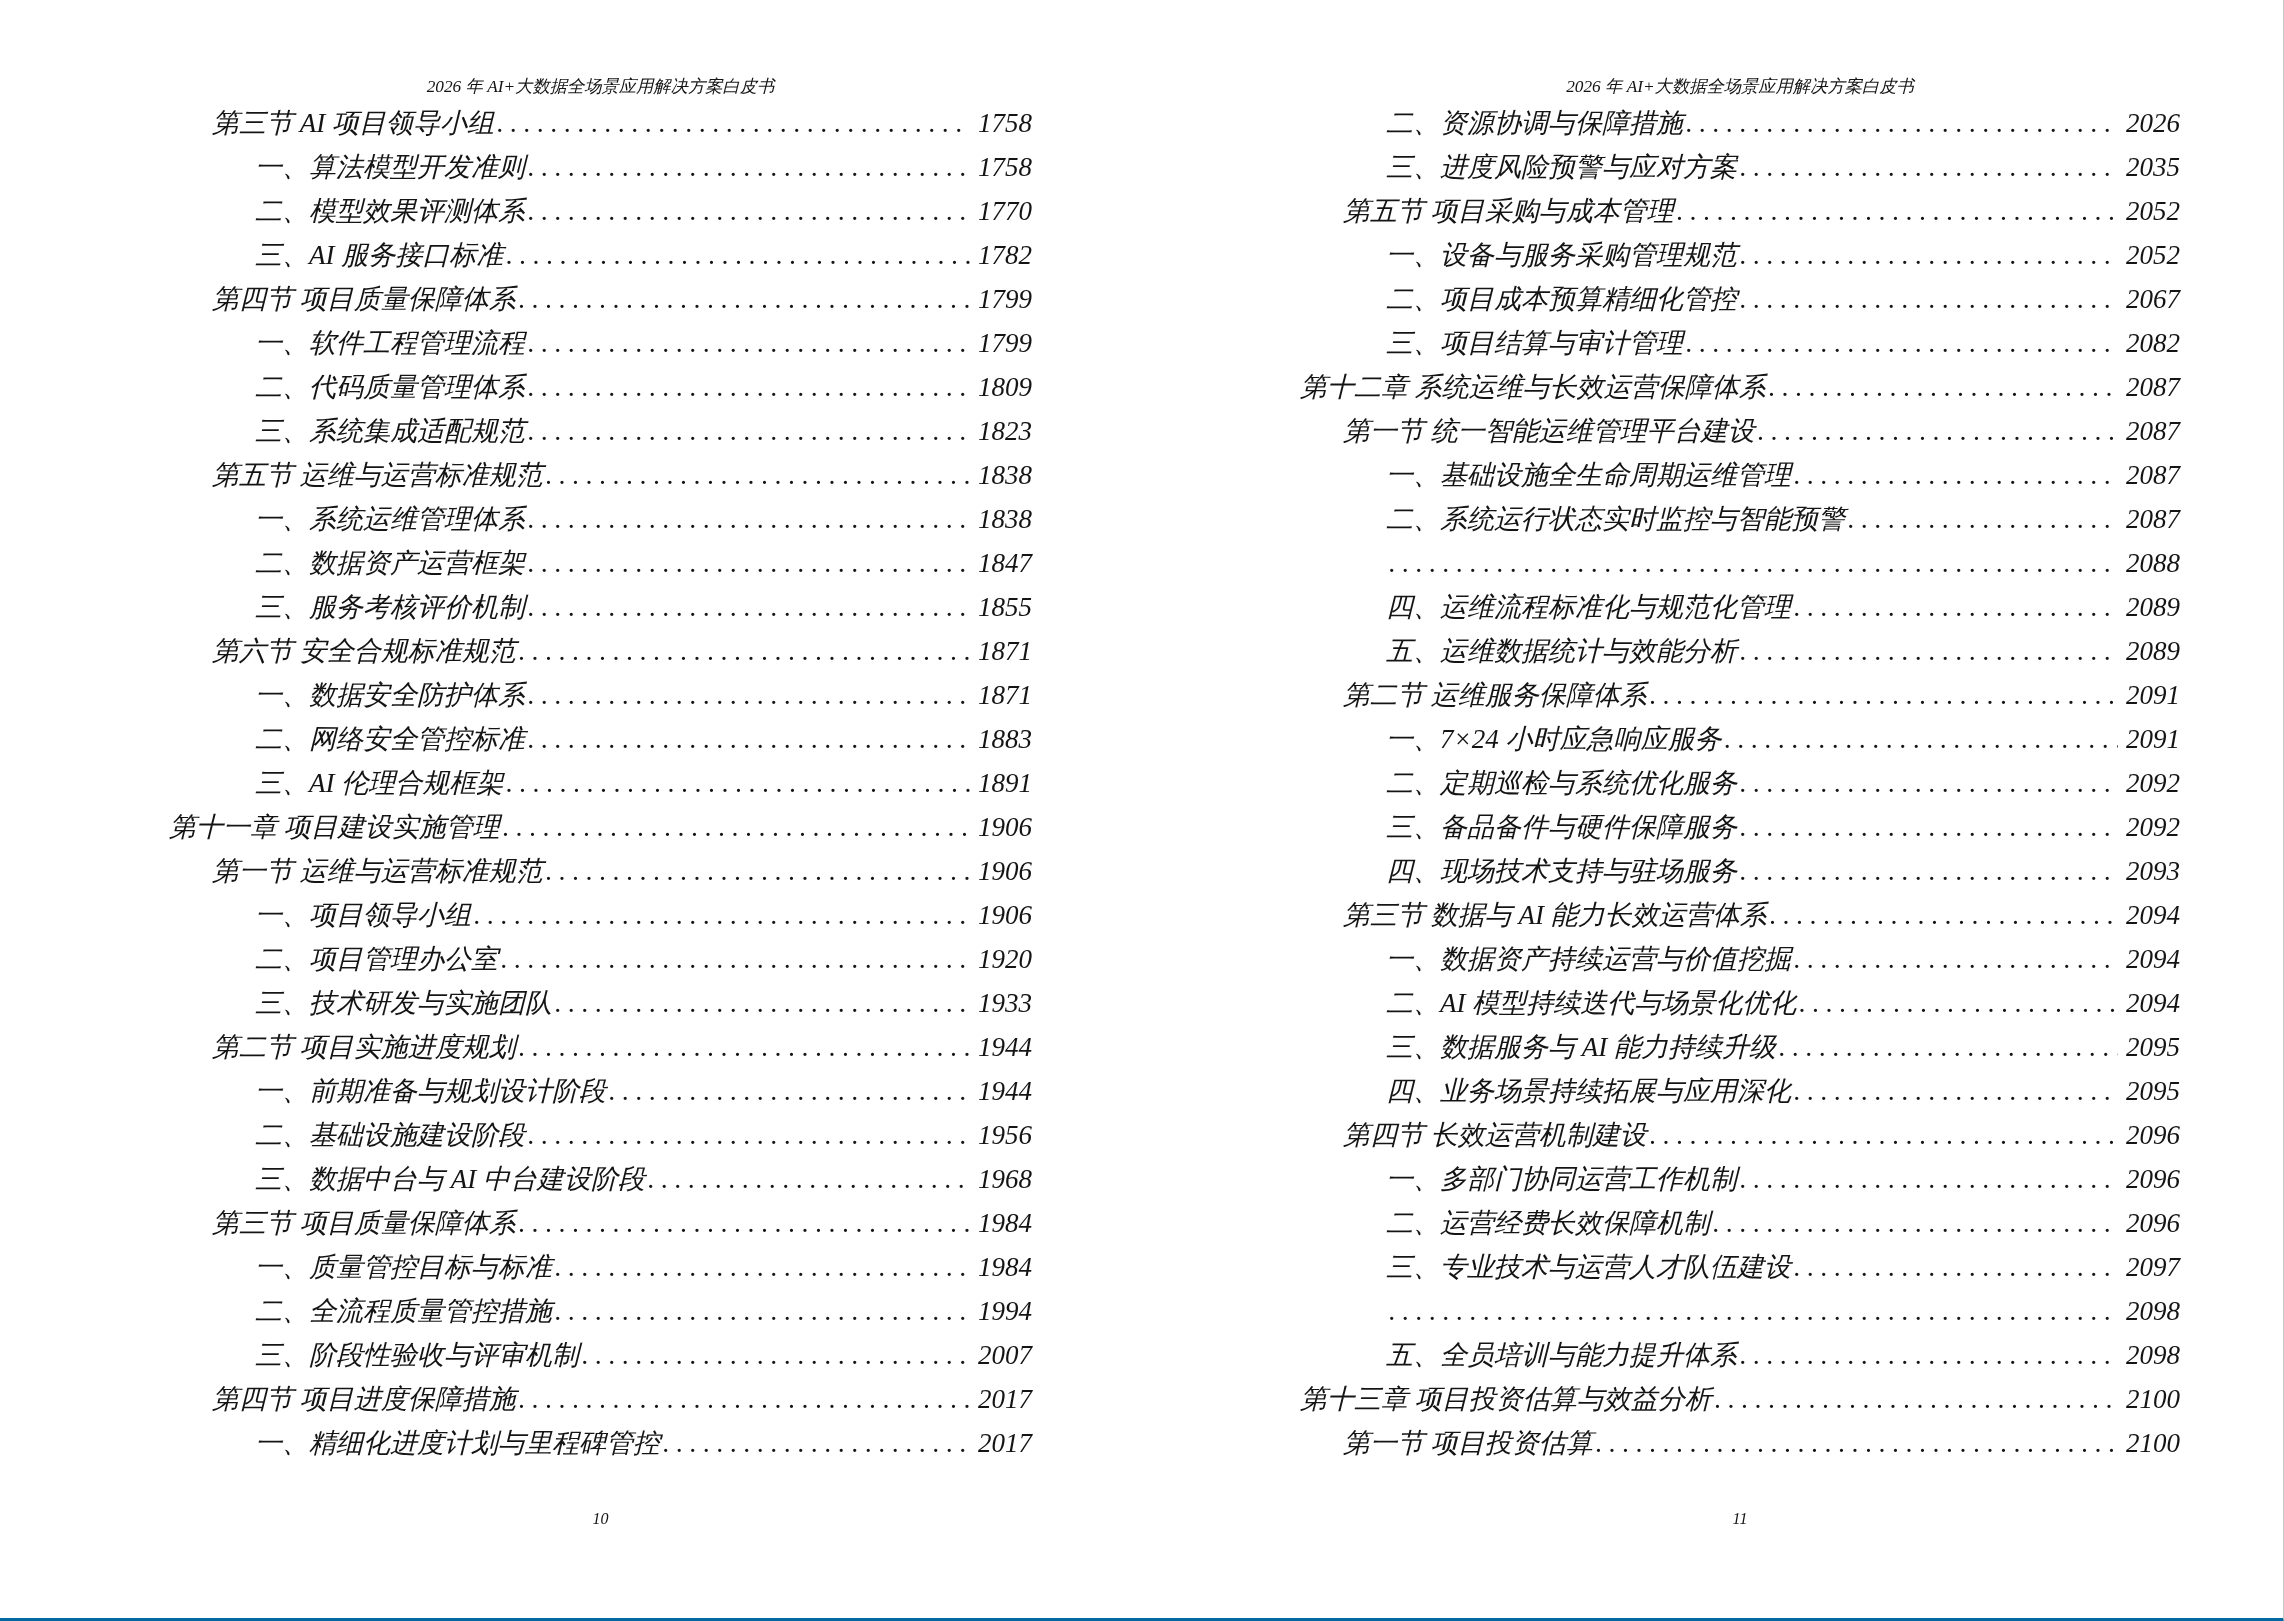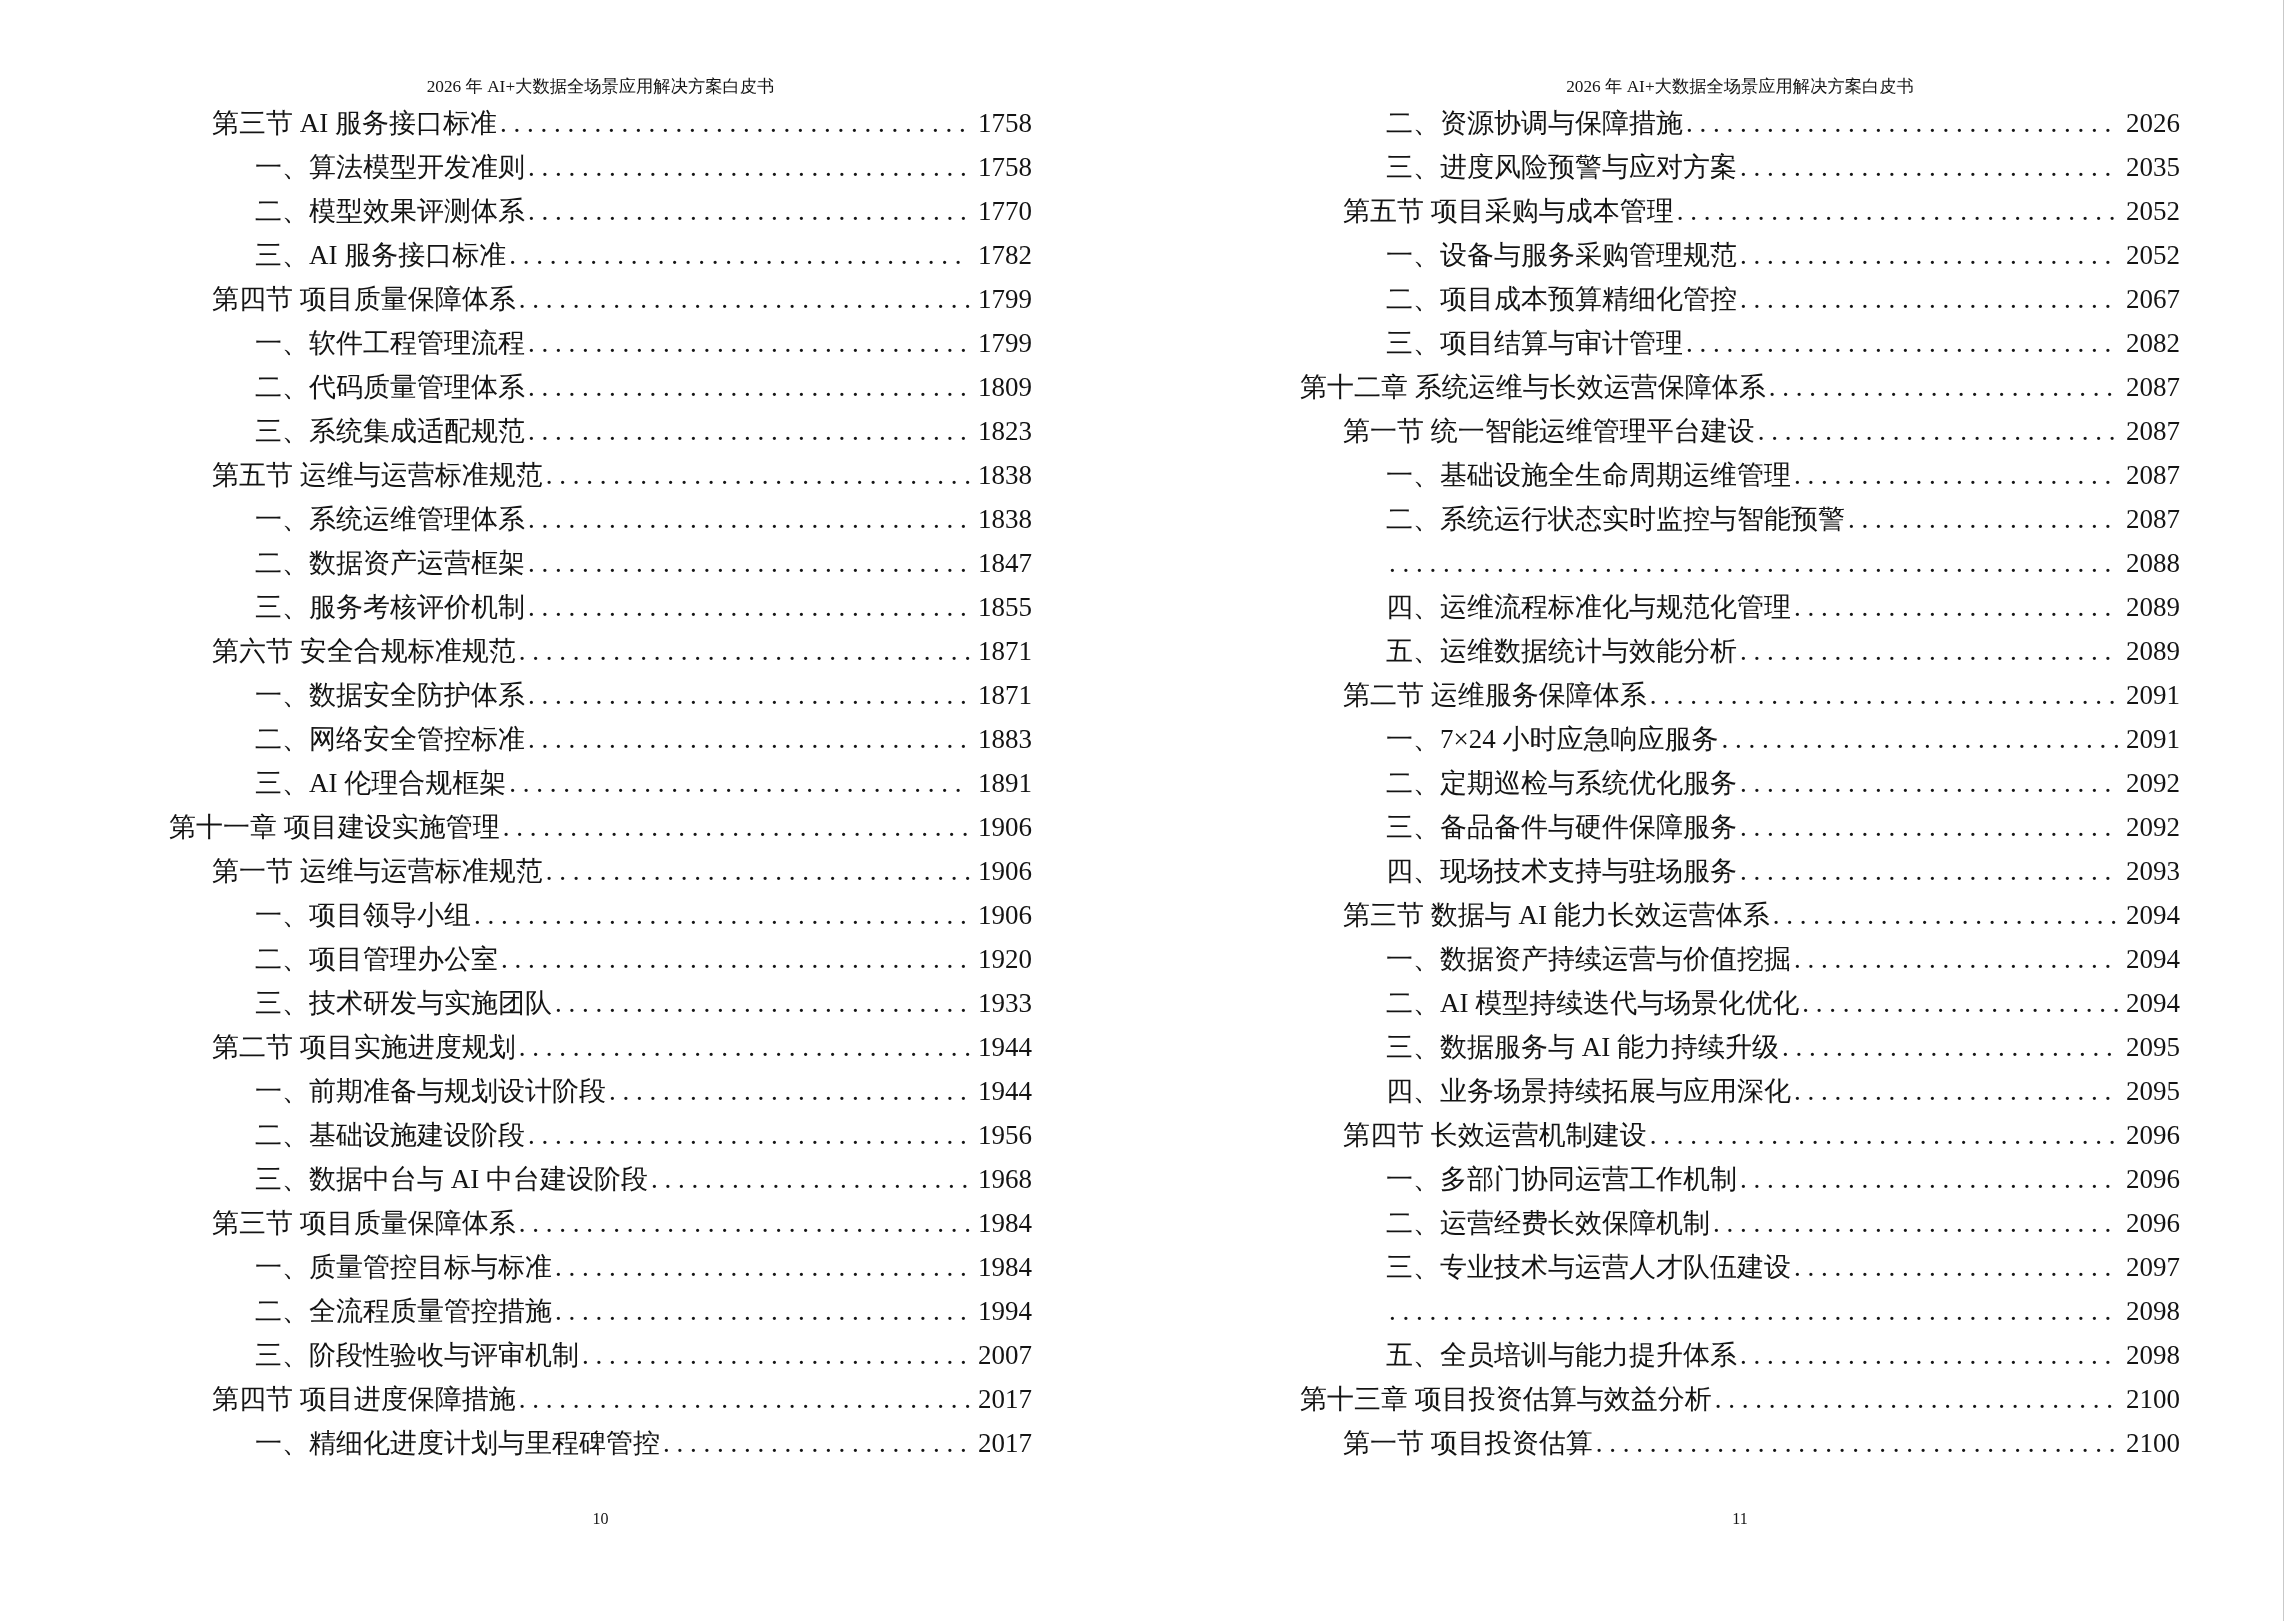--- a/index.html
+++ b/index.html
@@ -4,21 +4,21 @@
 <style>
   html,body{margin:0;padding:0;}
   body{
     position:relative;
     width:2284px;height:1622px;
     background:#ffffff;
     color:#141414;
     font-family:"Liberation Serif","DejaVu Serif",serif;
     overflow:hidden;
   }
-  .canvas{position:absolute;inset:0;border-right:1px solid #c9c9c9;border-bottom:1px solid #0369a1;}
+  .canvas{position:absolute;inset:0;border-right:1px solid #c9c9c9;border-bottom:4px solid #0369a1;font-style:italic;}
   .page{position:absolute;top:0;height:1622px;}
   .page-a{left:169px;width:863px;}
   .page-b{left:1300px;width:880px;}
   .hdr{
     position:absolute;top:76px;left:0;right:0;
     text-align:center;
     font-size:17.3px;line-height:22px;
     white-space:pre;
   }
   .toc{position:absolute;top:101px;left:0;right:0;}
@@ -47,21 +47,21 @@
 </style>
 </head>
 <body>
 
 <div class="canvas">
 
   <section class="page page-a">
     <div class="hdr">2026 年 AI+大数据全场景应用解决方案白皮书</div>
     <div class="toc">
         <div class="row lvl2">
-          <span class="t">第三节 AI 服务接口标准</span>
+          <span class="t">第三节 AI 项目领导小组</span>
           <span class="leader"></span>
           <span class="n">1758</span>
         </div>
         <div class="row lvl3">
           <span class="t">一、算法模型开发准则</span>
           <span class="leader"></span>
           <span class="n">1758</span>
         </div>
         <div class="row lvl3">
           <span class="t">二、模型效果评测体系</span>

